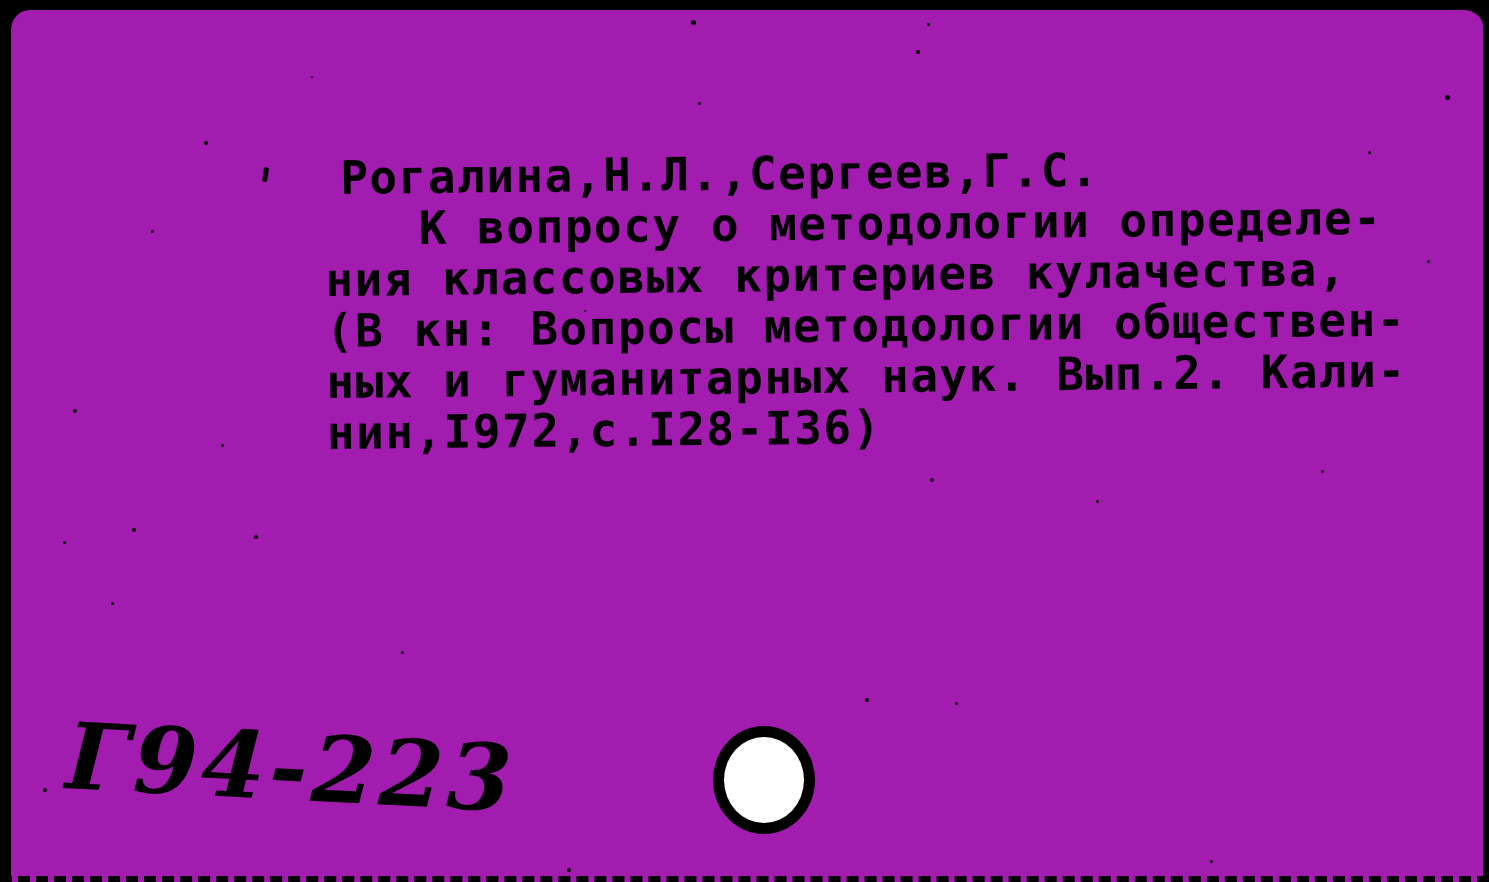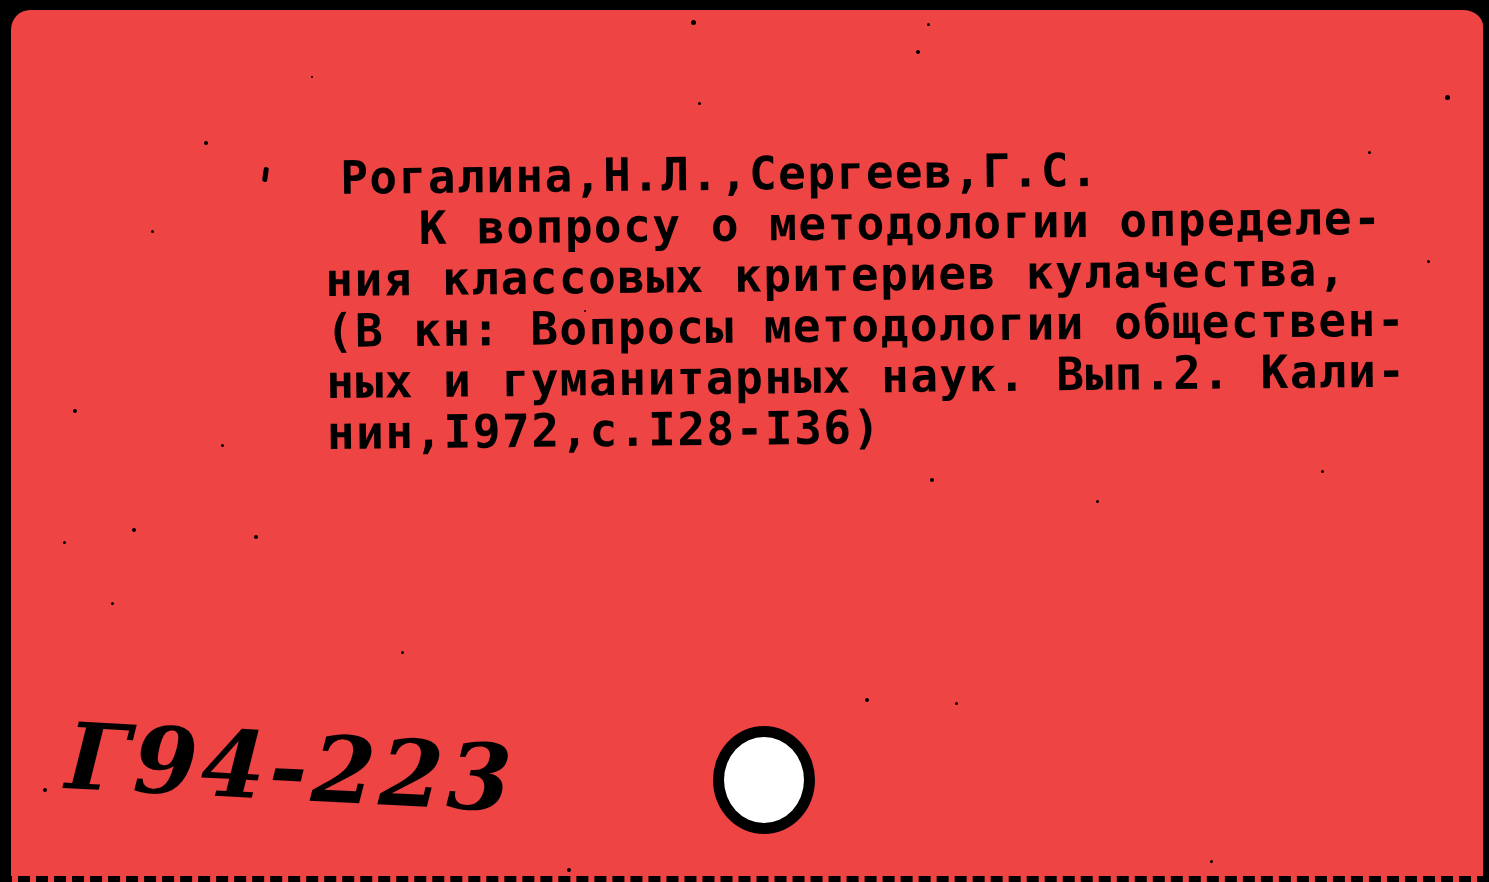--- a/index.html
+++ b/index.html
@@ -10,21 +10,21 @@
     background: #000;
     overflow: hidden;
     font-family: "DejaVu Sans Mono", monospace;
   }
   .card {
     position: absolute;
     top: 0; left: 0;
     width: 1489px;
     height: 882px;
     box-sizing: border-box;
-    background: #ef4444;
+    background: #a21caf;
     border-top: 10px solid #000;
     border-left: 11px solid #000;
     border-right: 6px solid #000;
     border-bottom: 6px dashed #000;
     border-radius: 30px 26px 5px 5px;
   }
   .entry {
     position: absolute;
     left: 313px;
     top: 143px;

